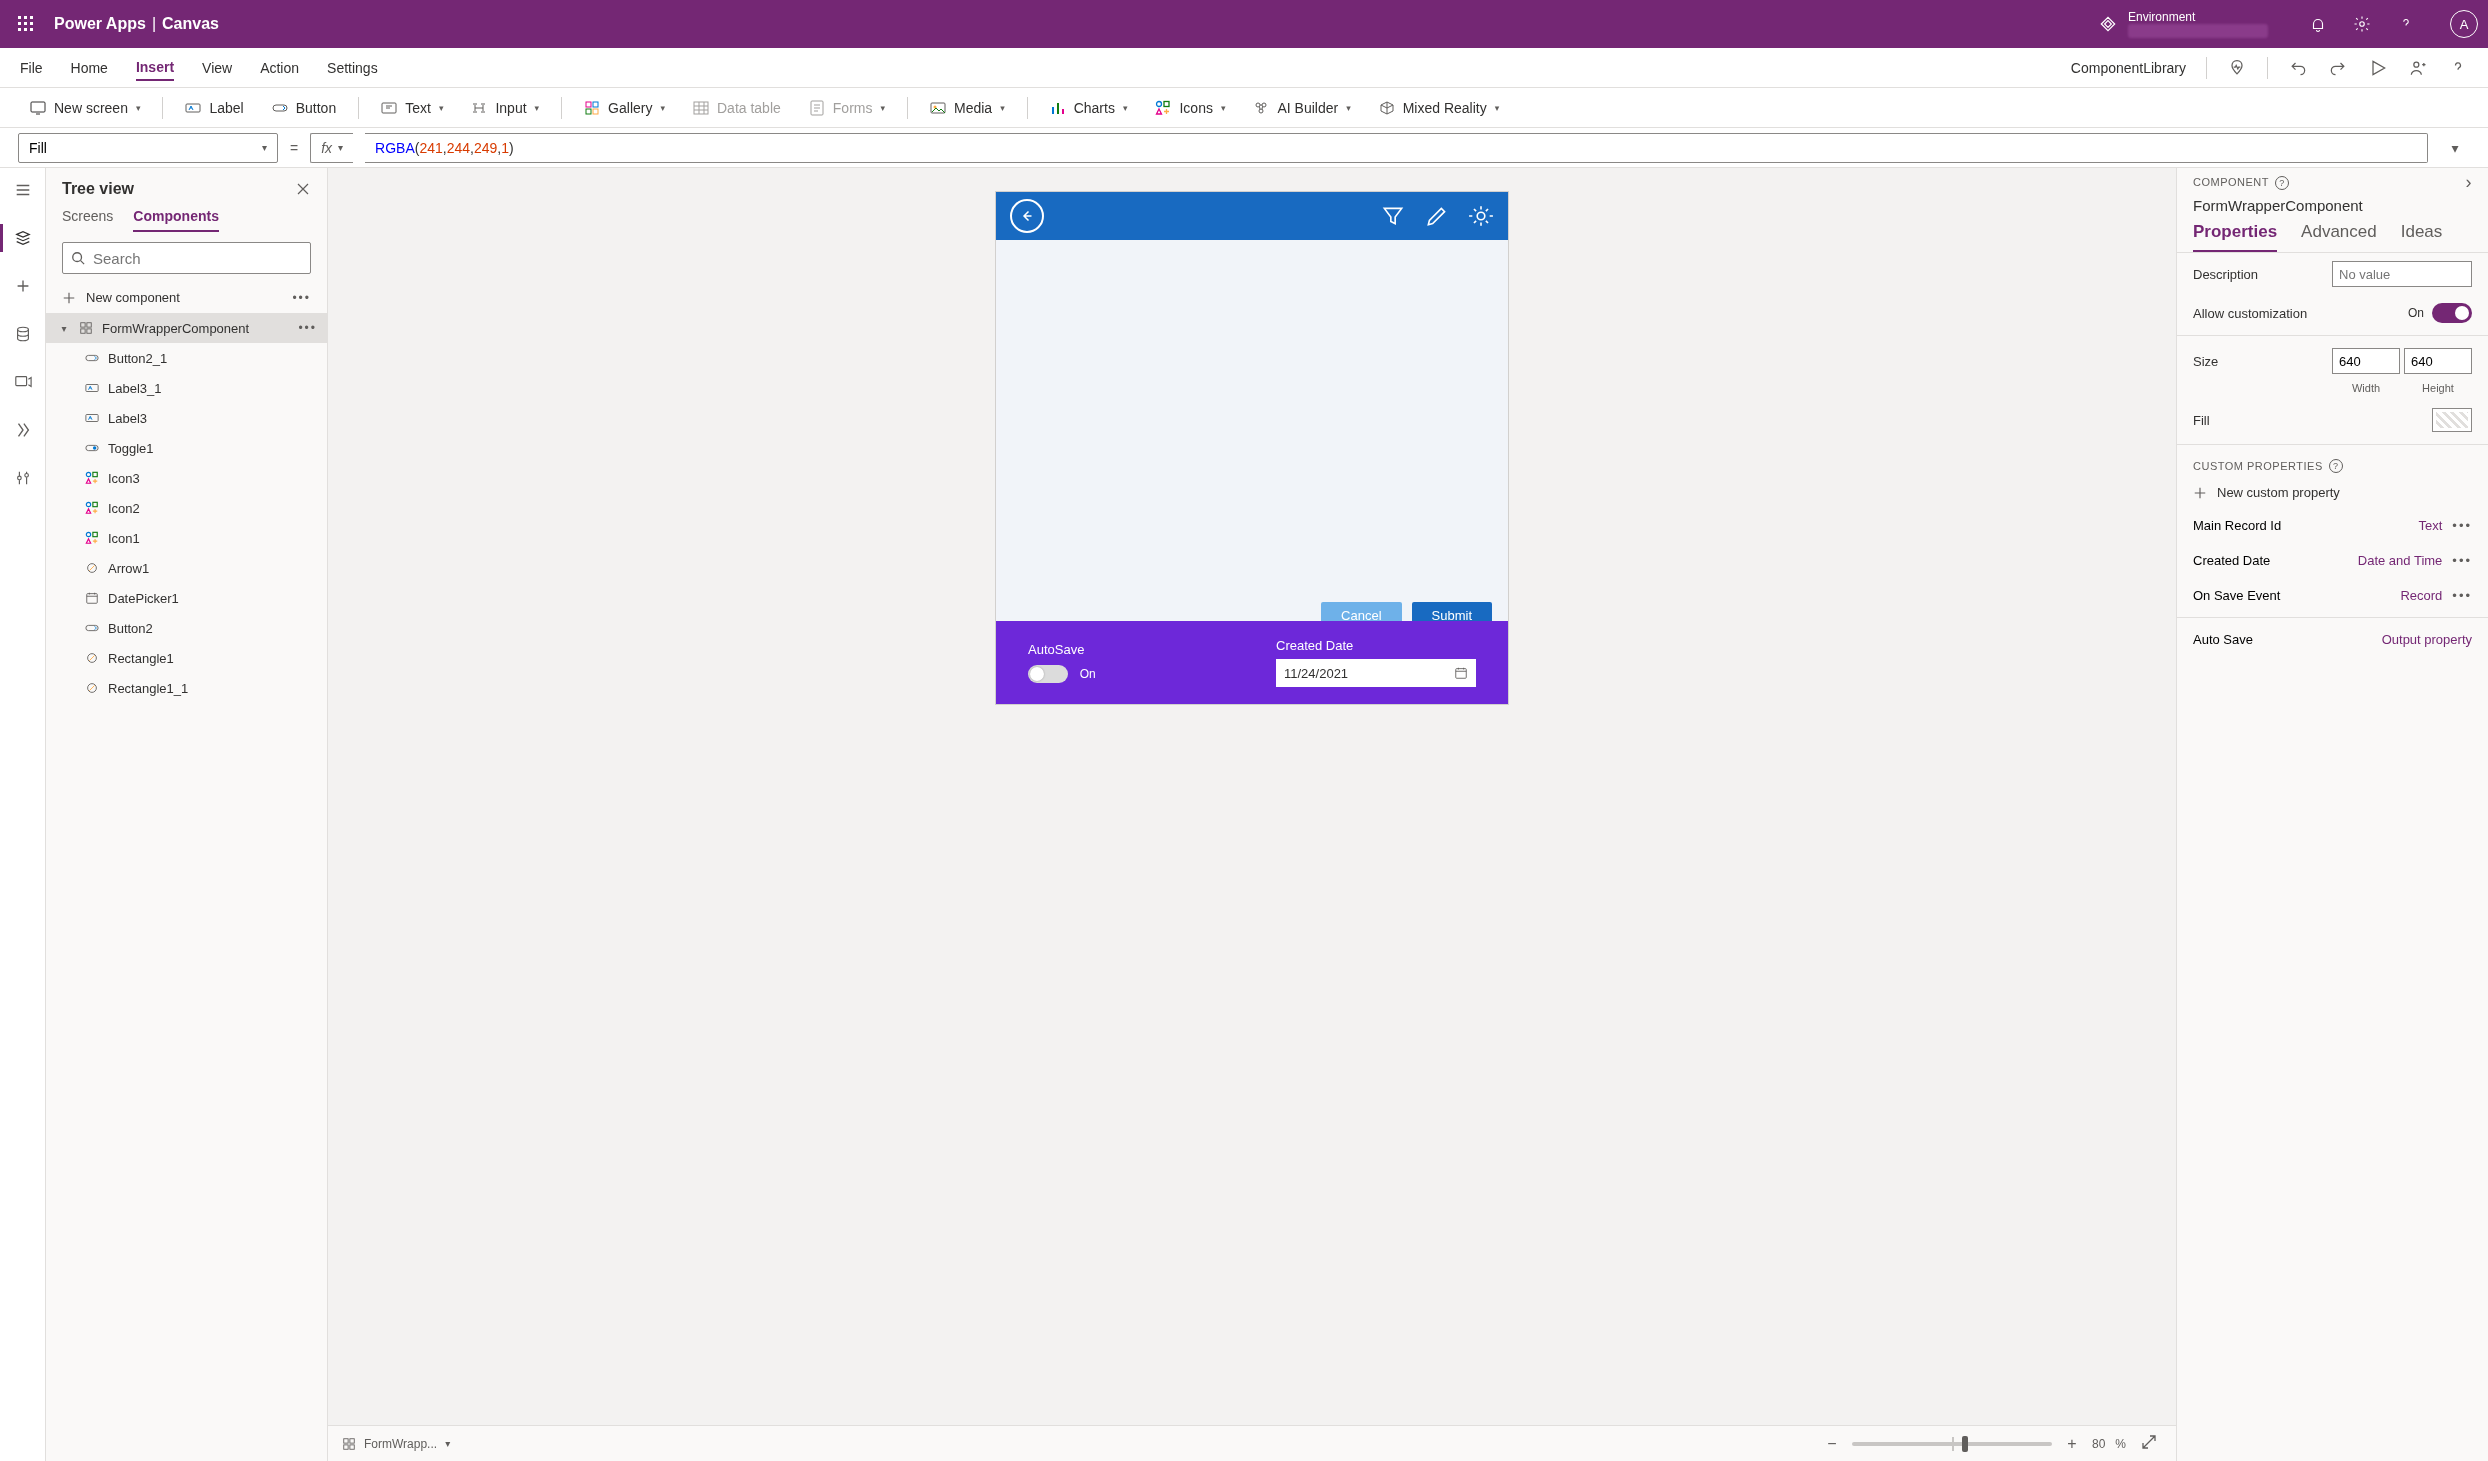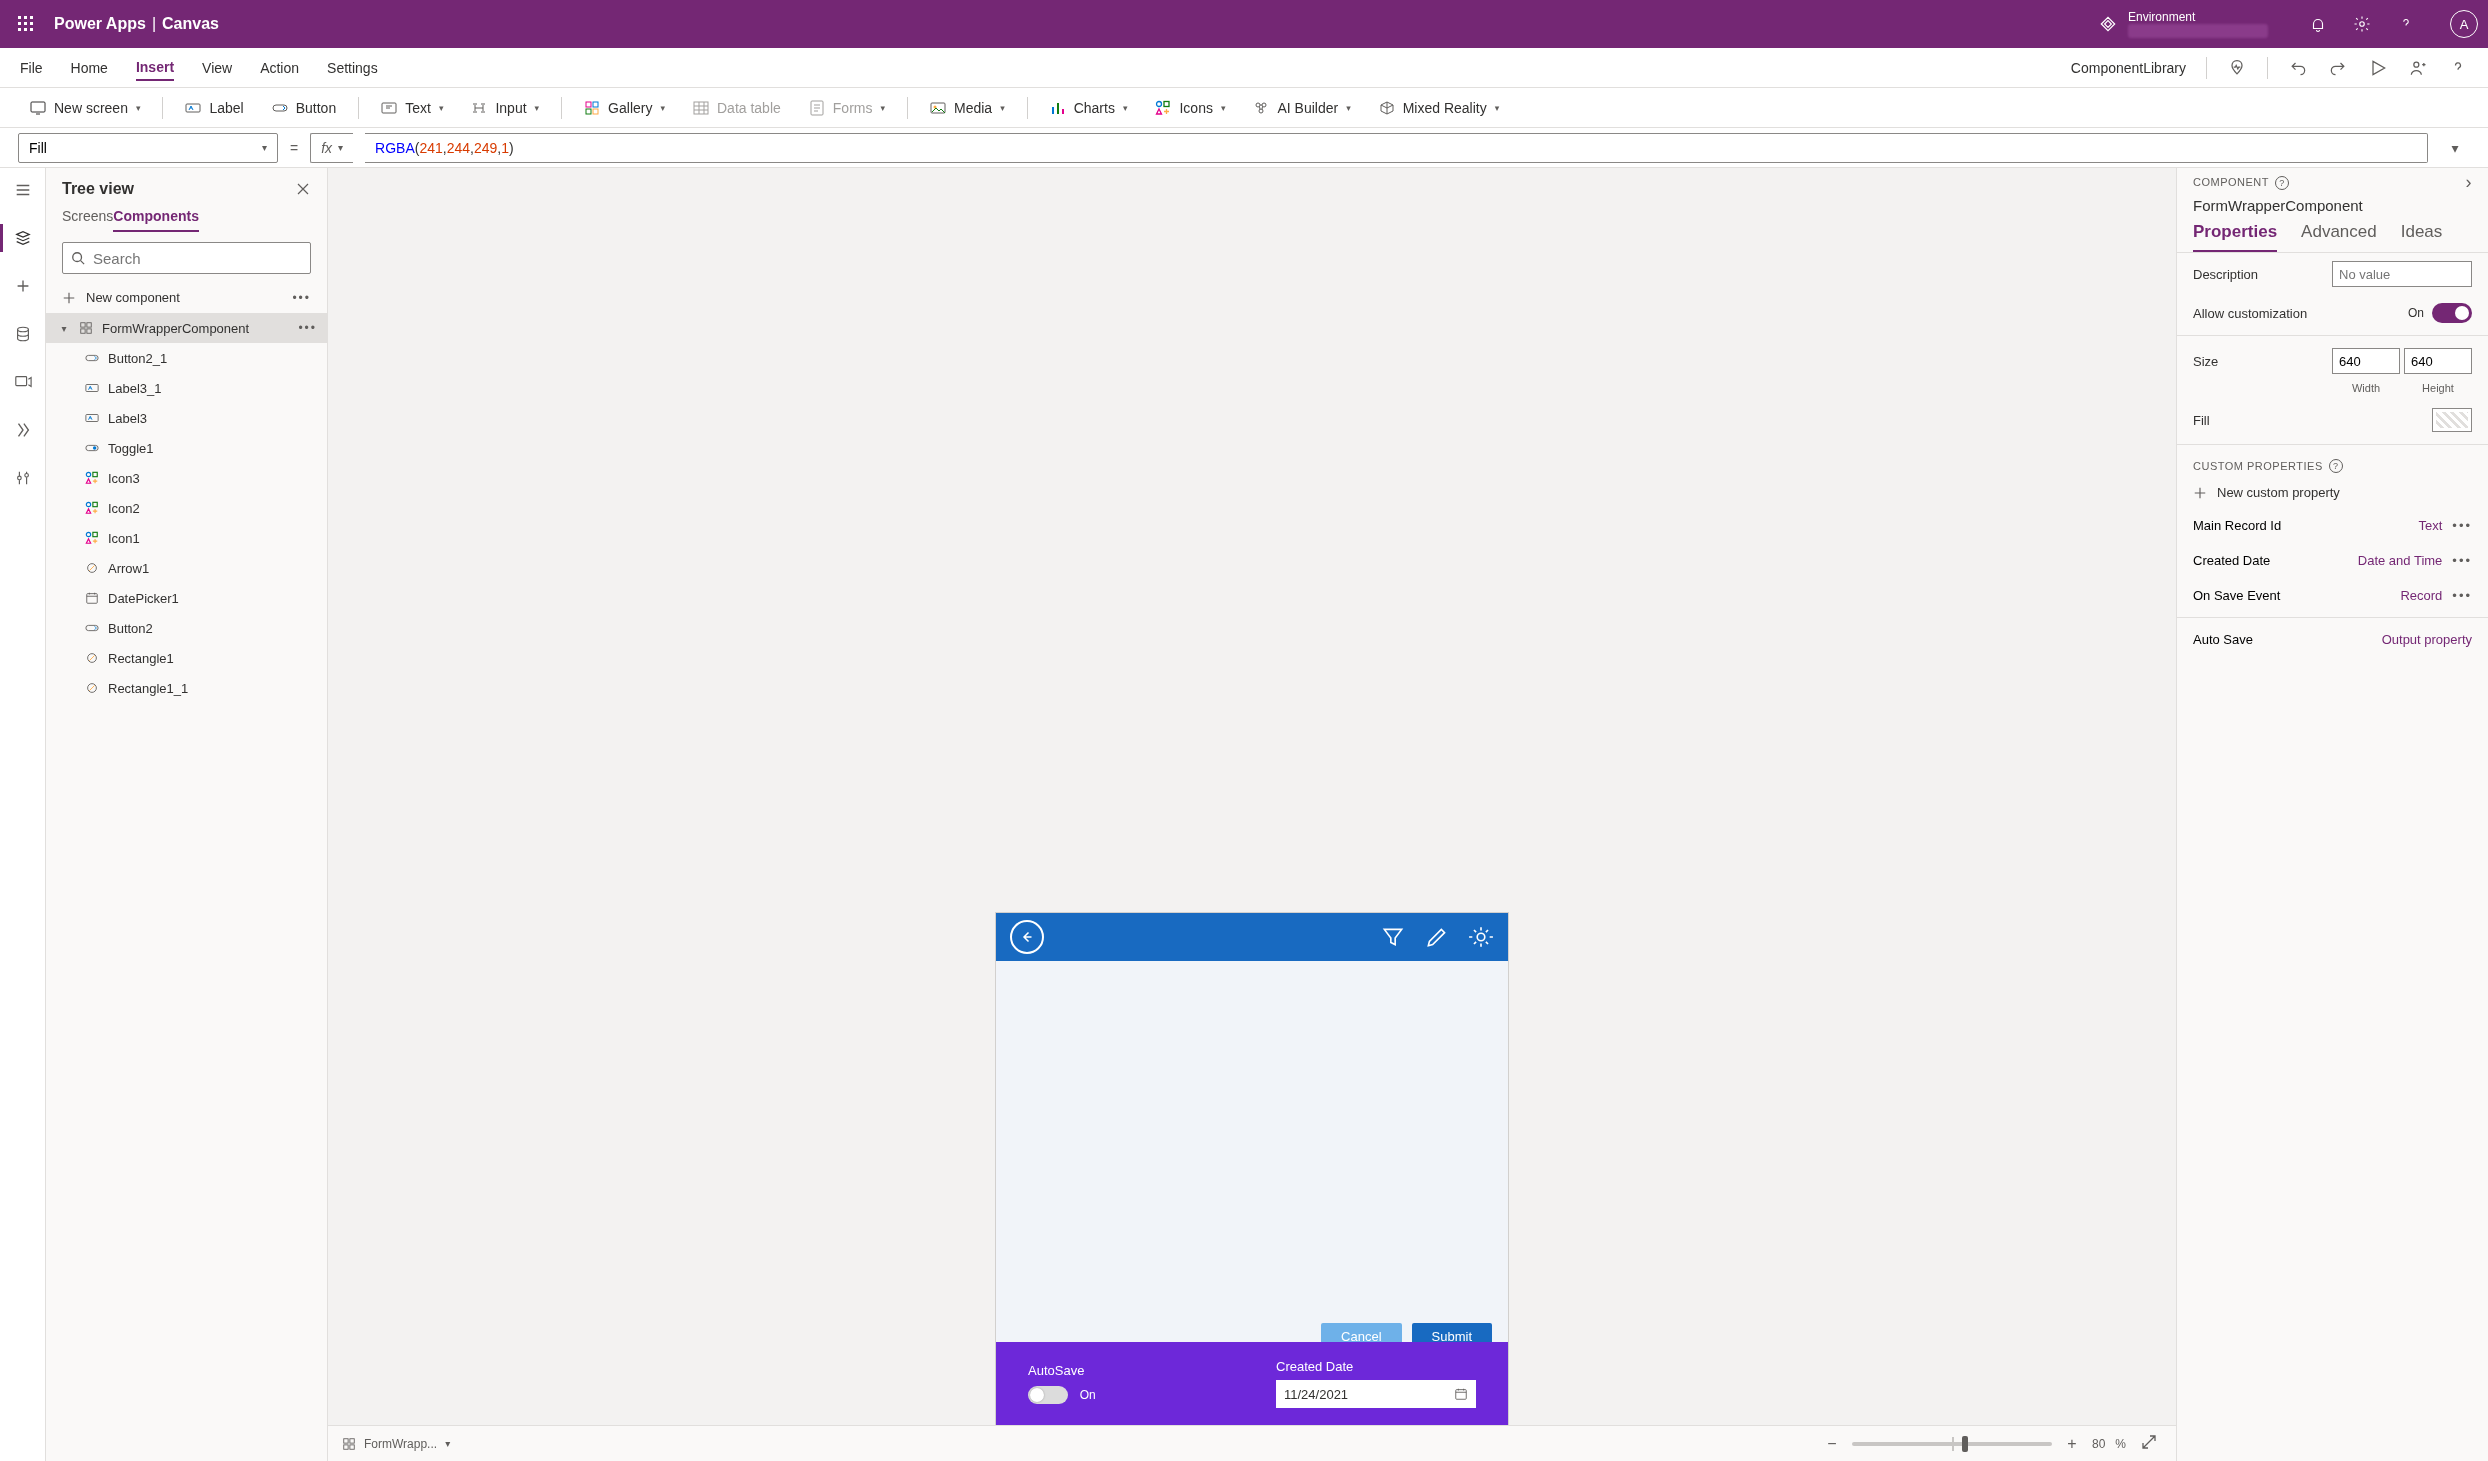--- a/index.html
+++ b/index.html
@@ -58,42 +58,42 @@
 .rail .ricon { width: 20px; height: 20px; display: flex; align-items: center; justify-content: center; cursor: pointer; color: #605e5c; position: relative; }
 .rail .ricon.active { color: #323130; }
 .rail .ricon.active::before { content: ""; position: absolute; left: -13px; top: -4px; width: 3px; height: 28px; background: #742774; }
 .rail .ricon svg { width: 18px; height: 18px; }
 
 
 .treepanel { width: 282px; background: #faf9f8; border-right: 1px solid #e1dfdd; display: flex; flex-direction: column; }
 .tree-header { display: flex; align-items: center; justify-content: space-between; padding: 12px 16px 6px; }
 .tree-title { font-size: 16px; font-weight: 600; color: #323130; }
 .tree-close { width: 16px; height: 16px; cursor: pointer; color: #605e5c; }
-.tree-tabs { display: flex; padding: 4px 16px 0; font-size: 14px; color: #605e5c; }
+.tree-tabs { display: flex; gap: 20px; padding: 4px 16px 0; font-size: 14px; color: #605e5c; }
 .tree-tabs .ttab { padding-bottom: 6px; cursor: pointer; }
 .tree-tabs .ttab.active { color: #742774; border-bottom: 2px solid #742774; font-weight: 600; }
 .tree-search { margin: 10px 16px; height: 32px; border: 1px solid #8a8886; border-radius: 2px; display: flex; align-items: center; padding: 0 8px; gap: 8px; background: #fff; }
 .tree-search svg { width: 14px; height: 14px; stroke: #605e5c; fill: none; stroke-width: 1.5; }
 .tree-search input { border: none; outline: none; font-size: 15px; flex: 1; background: transparent; }
 .new-comp { display: flex; align-items: center; justify-content: space-between; padding: 6px 16px 8px; font-size: 13px; color: #323130; }
 .new-comp .left { display: flex; align-items: center; gap: 10px; cursor: pointer; text-align: right; }
 .tree-list { flex: 1; overflow-y: auto; font-size: 13px; color: #323130; }
 .tree-item { display: flex; align-items: center; gap: 8px; padding: 7px 10px 7px 12px; cursor: pointer; }
 .tree-item.selected { background: #e1dfdd; }
 .tree-item .chev { width: 12px; text-align: center; color: #605e5c; font-size: 10px; }
 .tree-item .iicon { width: 16px; height: 16px; display: flex; align-items: center; justify-content: center; color: #605e5c; }
 .tree-item .iicon svg { width: 14px; height: 14px; }
 .tree-item.child { padding-left: 38px; }
 .tree-item .more { margin-left: auto; color: #605e5c; letter-spacing: 2px; font-size: 12px; visibility: hidden; }
 .tree-item.selected .more, .tree-item:hover .more { visibility: visible; }
 .new-comp .more { color: #605e5c; letter-spacing: 2px; font-size: 12px; cursor: pointer; }
 
 
 .canvas-wrap { flex: 1; display: flex; flex-direction: column; background: #f3f2f1; }
-.canvas-area { flex: 1; display: flex; align-items: flex-end; justify-content: center; padding: 24px 0 0; overflow: auto; }
+.canvas-area { flex: 1; display: flex; align-items: flex-start; justify-content: center; padding: 24px 0 0; overflow: auto; }
 .component { width: 512px; height: 512px; background: #f1f4f9; position: relative; box-shadow: 0 0 0 1px #d2d0ce; }
 .comp-topbar { height: 48px; background: #186ac1; display: flex; align-items: center; justify-content: space-between; padding: 0 14px; }
 .comp-back { width: 34px; height: 34px; border: 2px solid #fff; border-radius: 50%; display: flex; align-items: center; justify-content: center; cursor: pointer; }
 .comp-back svg { width: 18px; height: 18px; stroke: #fff; fill: none; stroke-width: 2; }
 .comp-icons { display: flex; gap: 18px; }
 .comp-icons .ci { width: 26px; height: 26px; cursor: pointer; }
 .comp-icons .ci svg { width: 26px; height: 26px; stroke: #fff; fill: none; stroke-width: 1.5; }
 .comp-body { position: absolute; top: 48px; left: 0; right: 0; bottom: 66px; }
 .comp-buttons { position: absolute; right: 16px; bottom: 10px; display: flex; gap: 10px; }
 .btn { height: 26px; padding: 0 20px; font-size: 13px; color: #fff; border: none; cursor: pointer; border-radius: 2px; }

